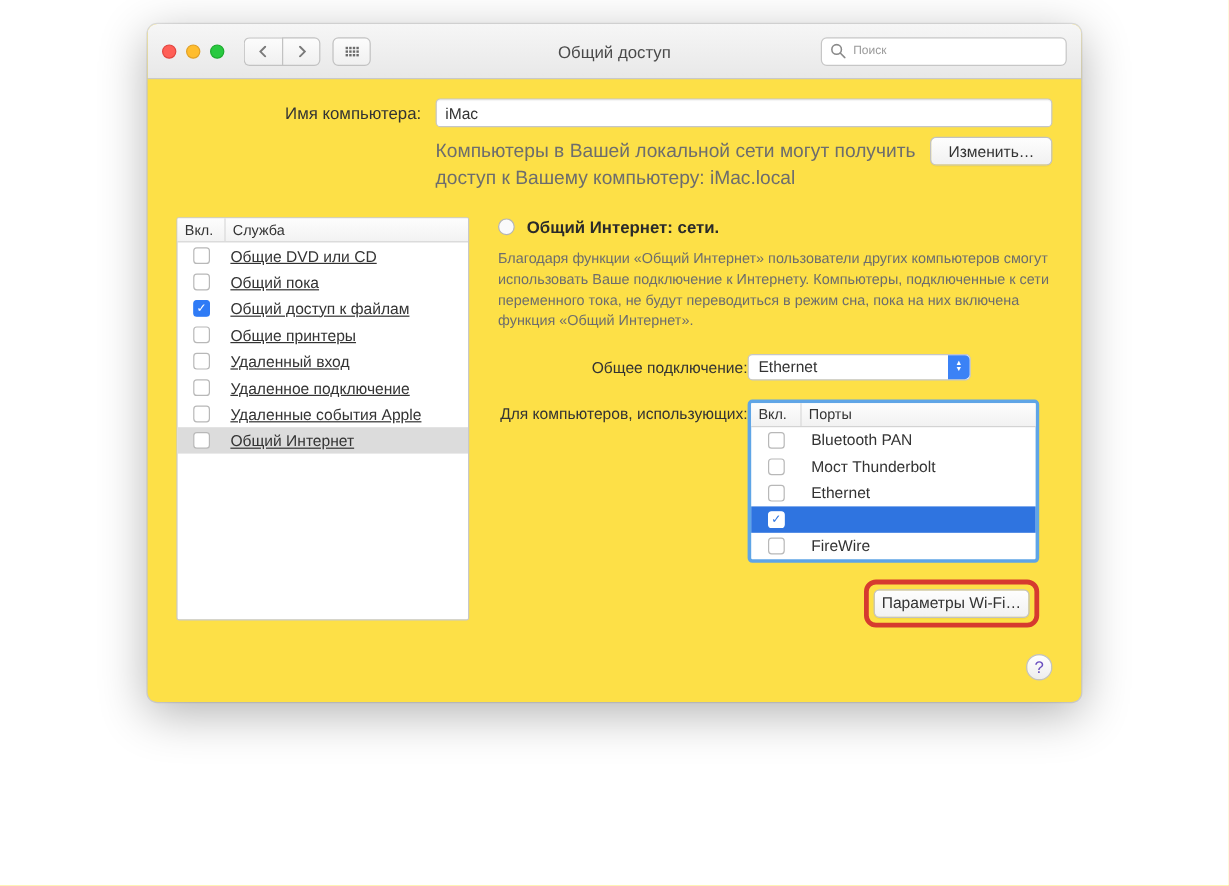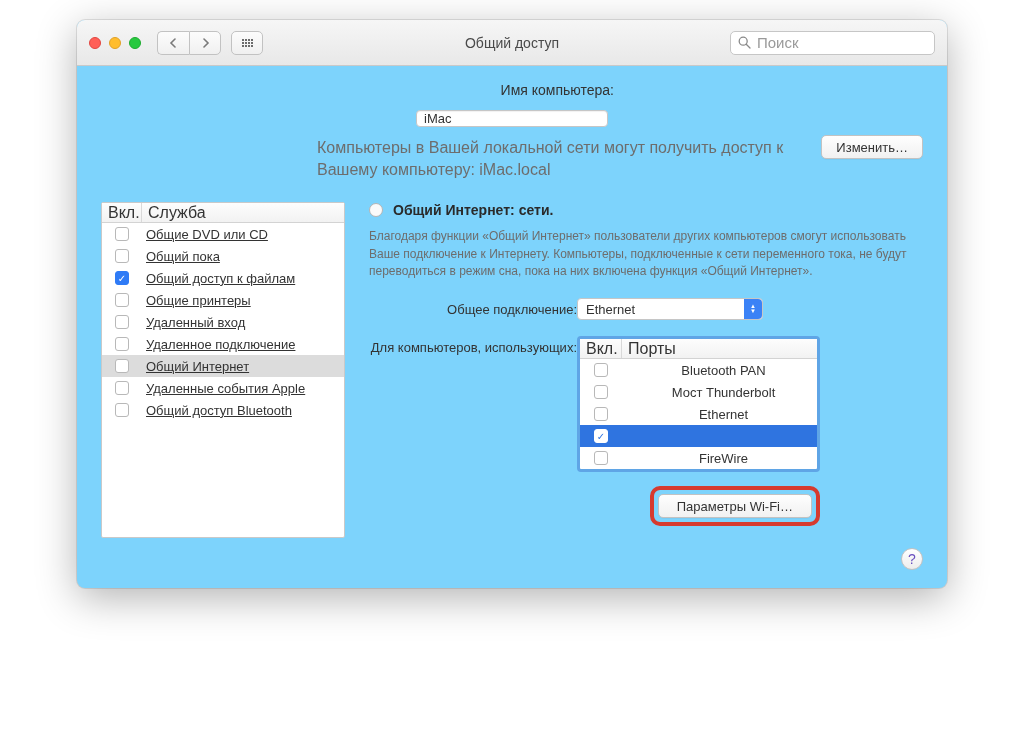--- a/index.html
+++ b/index.html
@@ -7,22 +7,22 @@
     font-family: -apple-system, "Helvetica Neue", Arial, sans-serif;
     background: #fff;
     width: 1024px;
     height: 738px;
     display: flex;
     align-items: flex-start;
     justify-content: center;
     padding-top: 20px;
   }
   .window {
-    width: 870px;
-    background: #7dd3fc;
+    width: 778px;
+    background: #fde047;
     border-radius: 8px;
     box-shadow: 0 10px 40px rgba(0,0,0,0.3), 0 0 0 1px rgba(0,0,0,0.1);
     overflow: hidden;
   }
   .titlebar {
     height: 46px;
     background: linear-gradient(#f6f6f6, #e8e8e8);
     border-bottom: 1px solid #c9c9c9;
     display: flex;
     align-items: center;
@@ -55,31 +55,31 @@
   .wtitle {
     position: absolute; left: 0; right: 0; text-align: center;
     font-size: 14px; color: #4a4a4a; pointer-events: none;
   }
   .searchwrap { margin-left: auto; }
   .searchfield {
     width: 205px; height: 24px;
     border: 1px solid #c6c6c6; border-radius: 5px;
     background: #fff;
     padding: 0 8px 0 26px;
-    font-size: 15px; color: #444;
+    font-size: 10px; color: #444;
     position: relative;
     display: flex; align-items: center;
   }
   .searchfield .sicon {
     position: absolute; left: 7px; top: 4px; color: #8a8a8a; font-size: 13px;
   }
   .searchfield span.ph { color: #9a9a9a; }
   .content { padding: 16px 24px 18px; }
 
-  .row-name { display: flex; align-items: center; gap: 12px; margin-bottom: 8px; flex-direction: column; }
+  .row-name { display: flex; align-items: center; gap: 12px; margin-bottom: 8px; }
   .row-name .lbl { width: 204px; text-align: right; font-size: 14px; color: #333; }
   .row-name input {
     flex: 1; height: 24px; border: 1px solid #c6c6c6; border-radius: 4px;
     padding: 0 7px; font-size: 13px; background: #fff; color: #333;
     box-shadow: inset 0 1px 1px rgba(0,0,0,0.06);
   }
   .row-desc { display:flex; align-items: flex-start; gap: 12px; margin-bottom: 22px;}
   .row-desc .spacer { width: 204px; }
   .row-desc .desc { font-size: 16px; color: #6d6d6d; line-height: 1.35; flex:1; padding-top:2px;}
   .btn {
@@ -91,21 +91,21 @@
     box-shadow: 0 1px 0 rgba(0,0,0,0.03);
   }
 
   .main { display: flex; gap: 24px; align-items: flex-start; }
   .svc-panel {
     width: 244px; background: #fff; border: 1px solid #c9c9c9; border-radius: 2px;
     min-height: 336px;
     display: flex; flex-direction: column;
   }
   .svc-head, .ports-head {
-    display: flex; height: 20px; font-size: 16px; color: #333;
+    display: flex; height: 20px; font-size: 12px; color: #333;
     background: linear-gradient(#fdfdfd,#f2f2f2); border-bottom: 1px solid #d3d3d3;
   }
   .svc-head .c1 { width: 40px; padding-left: 6px; border-right: 1px solid #d9d9d9; display:flex; align-items:center;}
   .svc-head .c2 { flex:1; padding-left: 6px; display:flex; align-items:center;}
   .svc-list { flex:1; }
   .svc-row {
     display: flex; align-items: center; height: 22px; font-size: 13px; color: #333;
   }
   .svc-row.sel { background: #dcdcdc; }
   .svc-row .c1 { width: 40px; display:flex; justify-content:center; }
@@ -136,21 +136,21 @@
     position: absolute; right: 0; top: 0; display:flex; flex-direction:column; align-items:center; justify-content:center;
     color:#fff; font-size:6px; line-height: 5px;
   }
 
   .ports-box {
     border: 3px solid #5fa5e6; border-radius: 4px; background:#fff;
     width: 243px;
   }
   .ports-head .c1 { width: 42px; padding-left:6px; border-right:1px solid #d9d9d9; display:flex; align-items:center;}
   .ports-head .c2 { flex:1; padding-left:6px; display:flex; align-items:center;}
-  .port-row { display:flex; align-items:center; height:22px; font-size:13px;text-align:center; }
+  .port-row { display:flex; align-items:center; height:22px; font-size:13px; }
   .port-row .c1 { width:42px; display:flex; justify-content:center;}
   .port-row .c2 { flex:1; padding-left:8px; color:#333;}
   .port-row.sel { background:#2f74e0; color:#fff;}
   .port-row.sel .c2 { color:#fff;margin-top:41px;}
   .port-row.sel .chk.on { background:#fff; color:#2f74e0; border-color:#fff;}
 
   .wifi-btn-wrap { display:flex; justify-content:flex-end; margin-top: 14px; }
   .highlight-red { border: 4px solid #d63a2f; border-radius: 10px; padding: 4px; }
 
   .helpbtn {
@@ -259,37 +259,31 @@
                 <span class="chk"></span>
               </div>
               <div class="c2">Удаленный вход</div>
             </div>
             <div class="svc-row">
               <div class="c1">
                 <span class="chk"></span>
               </div>
               <div class="c2">Удаленное подключение</div>
             </div>
+            <div class="svc-row">
+              <div class="c1">
+                <span class="chk"></span>
+              </div>
+              <div class="c2">Удаленные события Apple</div>
+            </div>
             <div class="svc-row sel">
               <div class="c1">
                 <span class="chk"></span>
               </div>
               <div class="c2">Общий Интернет</div>
-            </div>
-            <div class="svc-row">
-              <div class="c1">
-                <span class="chk"></span>
-              </div>
-              <div class="c2">Удаленные события Apple</div>
-            </div>
-            <div class="svc-row">
-              <div class="c1">
-                <span class="chk"></span>
-              </div>
-              <div class="c2">Общий доступ Bluetooth</div>
             </div>
           </div>
       </div>
 
       <div class="right">
         <div class="statusrow">
           <span class="radio-off"></span>
           <b>Общий Интернет: сети.</b>
         </div>
         <div class="help">Благодаря функции «Общий Интернет» пользователи других компьютеров смогут использовать Ваше подключение к Интернету. Компьютеры, подключенные к сети переменного тока, не будут переводиться в режим сна, пока на них включена функция «Общий Интернет».</div>
@@ -338,21 +332,21 @@
                   <div class="port-row">
                     <div class="c1">
                       <span class="chk"></span>
                     </div>
                     <div class="c2">FireWire</div>
                   </div>
                 </div>
             </div>
             <div class="wifi-btn-wrap">
               <span class="highlight-red">
-                <button class="btn" style="padding:0 18px">Параметры Wi-Fi…</button>
+                <button class="btn" style="padding:0 6px">Параметры Wi-Fi…</button>
               </span>
             </div>
           </div>
         </div>
 
         <div class="helpbtn">
           <span>?</span>
         </div>
       </div>
     </div>

